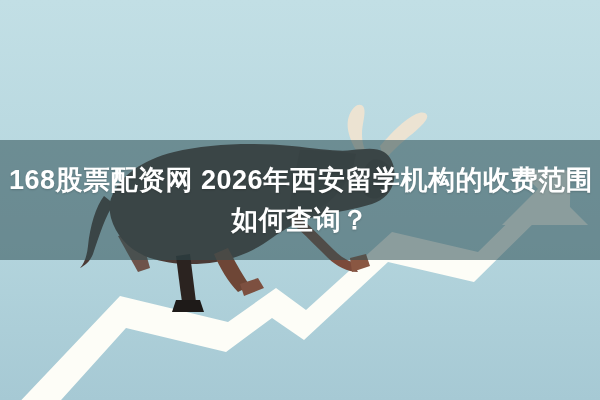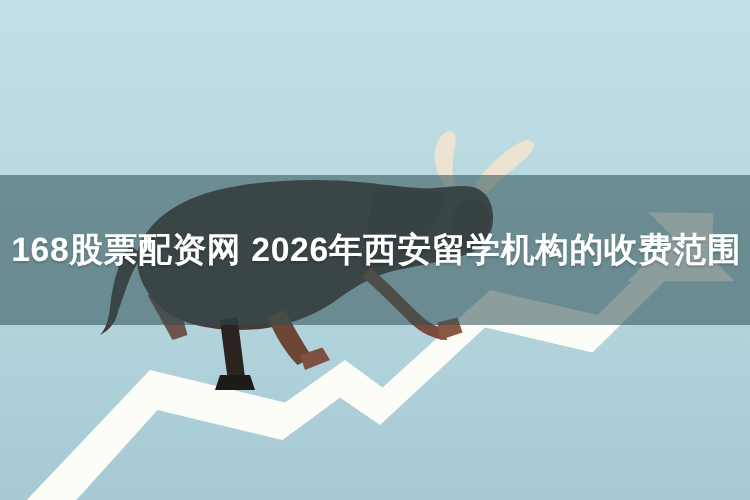--- a/index.html
+++ b/index.html
@@ -108,15 +108,16 @@
 
     <path d="M 214,254 C 220,268 228,282 238,292 L 250,286
              C 242,274 234,260 228,248 Z" fill="#6e4636"></path>
     <path d="M 240,284 L 258,278 L 264,288 L 244,296 Z" fill="#7d5040"></path>
   </svg>
 
   <div id="overlay-band"></div>
 
   <div id="title-block">
     <div id="title-line-1" class="title-line">168股票配资网 2026年西安留学机构的收费范围</div>
+    <div id="title-line-2" class="title-line">如何查询？</div>
   </div>
 
 </div>
 
 </body></html>

